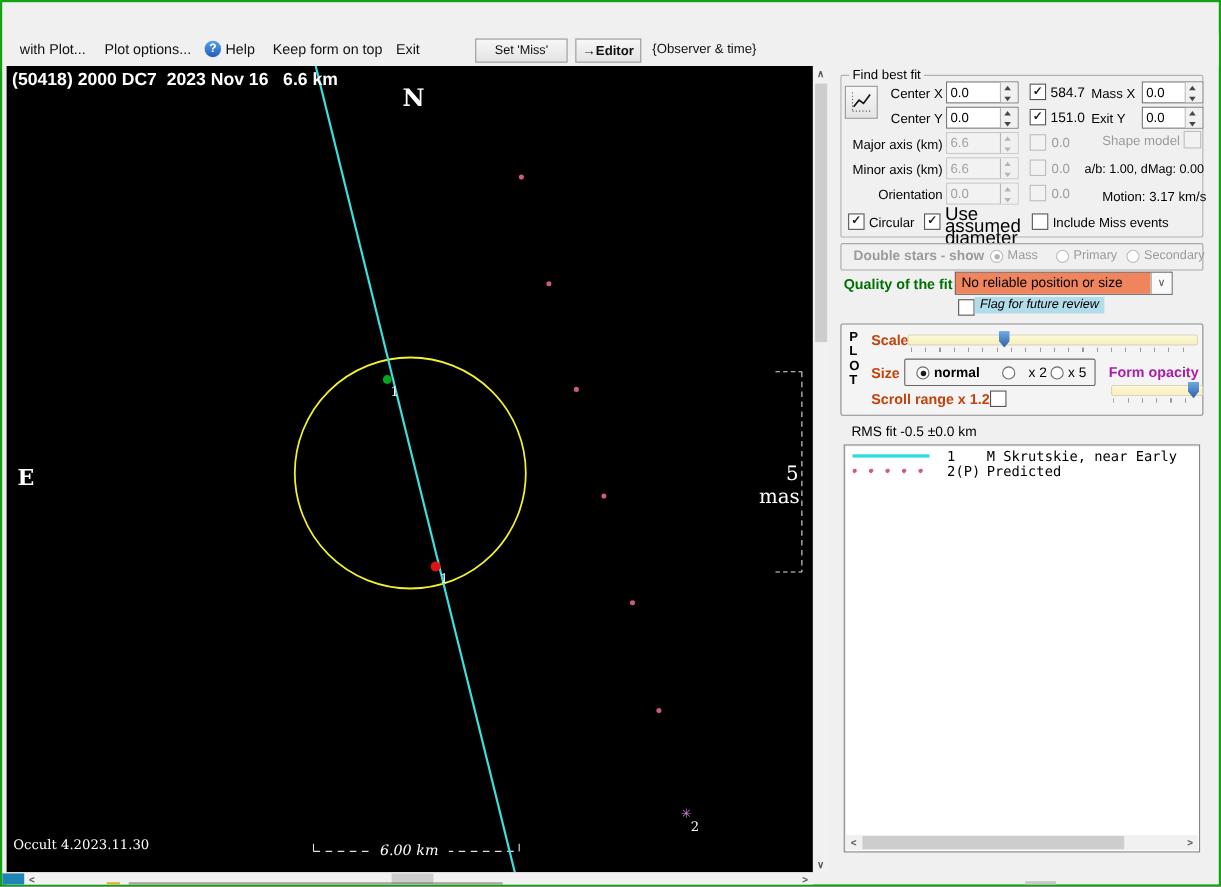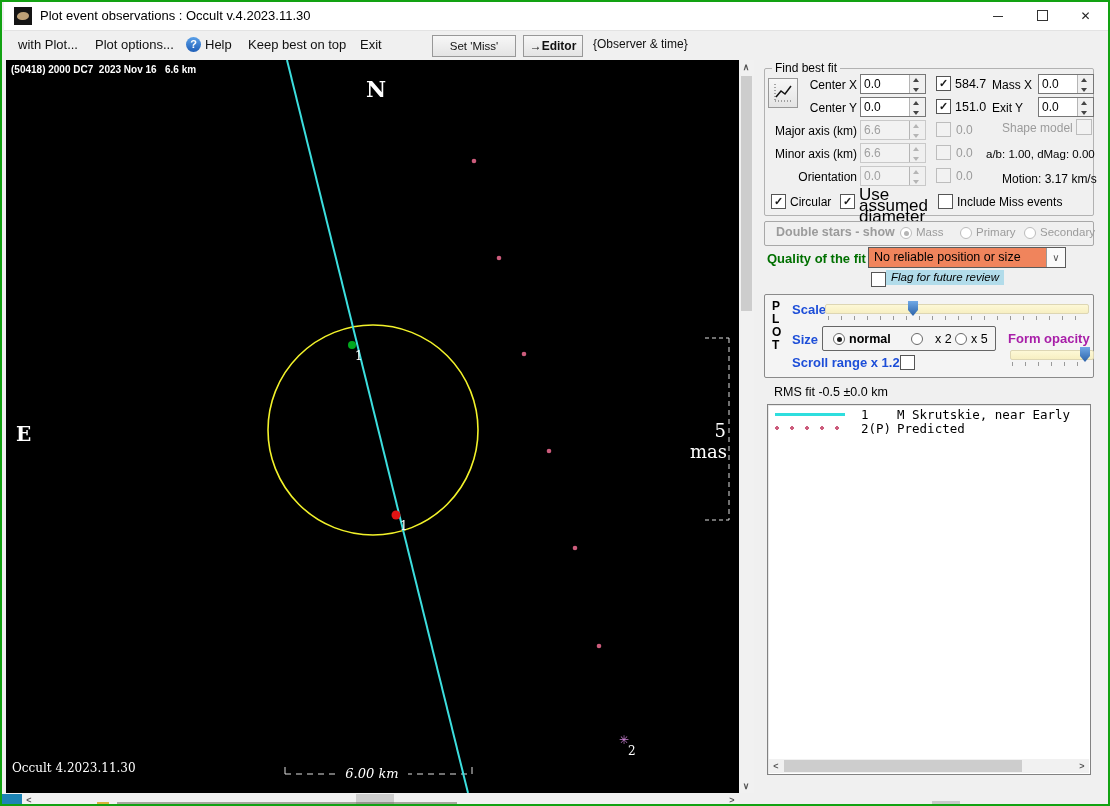--- a/index.html
+++ b/index.html
@@ -22,21 +22,21 @@
   .menubar{position:absolute;left:2px;top:29px;width:1104px;height:29px;background:#f0f0f0;}
   .mitem{position:absolute;top:6px;font-size:13px;color:#111;cursor:default;}
   .helpicon{position:absolute;top:6px;width:15px;height:15px;border-radius:50%;
             background:linear-gradient(#5aa0e8,#1f5fb8);color:#fff;font-size:11px;font-weight:bold;
             text-align:center;line-height:15px;}
   .btn{position:absolute;background:linear-gradient(#f7f7f7,#e4e4e4);border:1px solid #989898;
        text-align:center;font-size:11.5px;color:#111;box-sizing:border-box;}
   
   #plotarea{position:absolute;left:4px;top:58px;width:733px;height:733px;background:#000;overflow:hidden;}
   .ptxt{position:absolute;color:#fff;}
-  .phdr{font-weight:bold;font-size:10px;white-space:pre;text-align:right;}
+  .phdr{font-weight:bold;font-size:16px;white-space:pre;text-align:right;}
   .serif{font-family:"DejaVu Serif",serif;}
   
   .sb{position:absolute;background:#f1f1f1;}
   .sarrow{position:absolute;color:#555;font-size:9px;font-weight:bold;text-align:center;line-height:14px;width:14px;height:14px;}
   .sthumbv{position:absolute;background:#cdcdcd;}
   
   .gb{position:absolute;border:1px solid #b2b2b2;border-radius:2px;box-sizing:border-box;}
   .gblabel{position:absolute;font-size:12px;background:#f0f0f0;padding:0 3px;white-space:nowrap;}
   
   .spin{position:absolute;display:flex;height:20px;background:#fff;border:1px solid #777;box-sizing:border-box;}
@@ -63,44 +63,35 @@
   .sthumb{position:absolute;width:10px;height:15px;background:linear-gradient(#6fa9e6,#2c62a8);
           clip-path:polygon(0 0,100% 0,100% 60%,50% 100%,0 60%);}
   
   .combo{position:absolute;display:flex;border:1px solid #5a5a5a;box-sizing:border-box;height:21px;}
   .combo .cval{flex:1;background:#f0845c;font-size:12.5px;padding:2px 0 0 5px;color:#000;white-space:nowrap;overflow:hidden;}
   .combo .carr{width:18px;background:#fafafa;border-left:1px solid #9a9a9a;text-align:center;color:#555;font-size:10px;line-height:19px;}
   
   #legendbox{position:absolute;left:765px;top:402px;width:324px;height:371px;background:#fff;
              border:1px solid #828282;box-shadow:inset 1px 1px 0 #e8e8e8;box-sizing:border-box;overflow:hidden;}
   .mono{font-family:"DejaVu Sans Mono",monospace;font-size:12.5px;color:#000;white-space:pre;}
-  .maroon{color:#1d4ed8;font-weight:bold;font-size:13px;}
+  .maroon{color:#c2410c;font-weight:bold;font-size:13px;}
   .frag{position:absolute;}
 </style>
 </head>
 <body>
 
 <div id="app">
 
-  <div class="titlebar">
-    <span class="appicon">
-        <i></i>
-      </span>
-    <span class="wtitle">Plot event observations : Occult v.4.2023.11.30</span>
-    <div class="wbtn" style="left:971px"><span class="glyph-min"></span></div>
-    <div class="wbtn" style="left:1016px"><span class="glyph-max"></span></div>
-    <div class="wbtn glyph-close" style="left:1059px"><span>✕</span></div>
-  </div>
 
   <div class="menubar">
     <span class="mitem" style="left:14px">with Plot...</span>
     <span class="mitem" style="left:91px">Plot options...</span>
     <span class="helpicon" style="left:182px">?</span>
     <span class="mitem" style="left:201px">Help</span>
-    <span class="mitem" style="left:244px">Keep best on top</span>
+    <span class="mitem" style="left:244px">Keep form on top</span>
     <span class="mitem" style="left:356px">Exit</span>
     <div class="btn" style="left:428px;top:4px;width:84px;height:22px;line-height:20px">Set 'Miss' Times</div>
     <div class="btn" style="left:519px;top:4px;width:60px;height:22px;line-height:20px;font-weight:bold;font-size:12px">→Editor</div>
     <span class="mitem" style="left:589px;font-size:12px">{Observer &amp; time}</span>
   </div>
 
   <div id="plotarea">
     <svg id="plot-svg" width="733" height="733" style="position:absolute;left:0;top:0">
 
       <line x1="723" y1="278" x2="723" y2="460" stroke="#e0e0e0" stroke-dasharray="5 4"></line>

